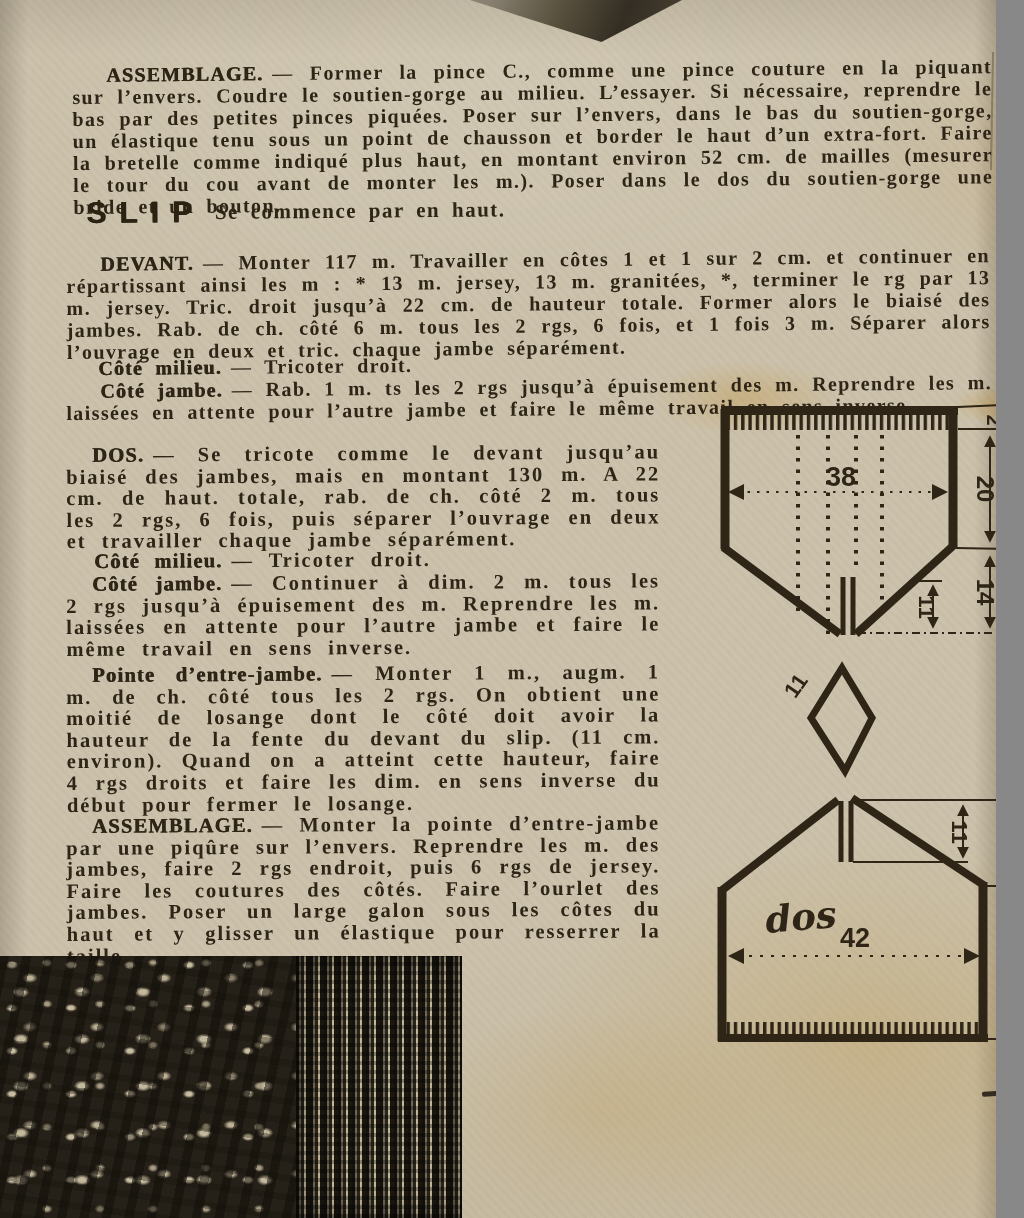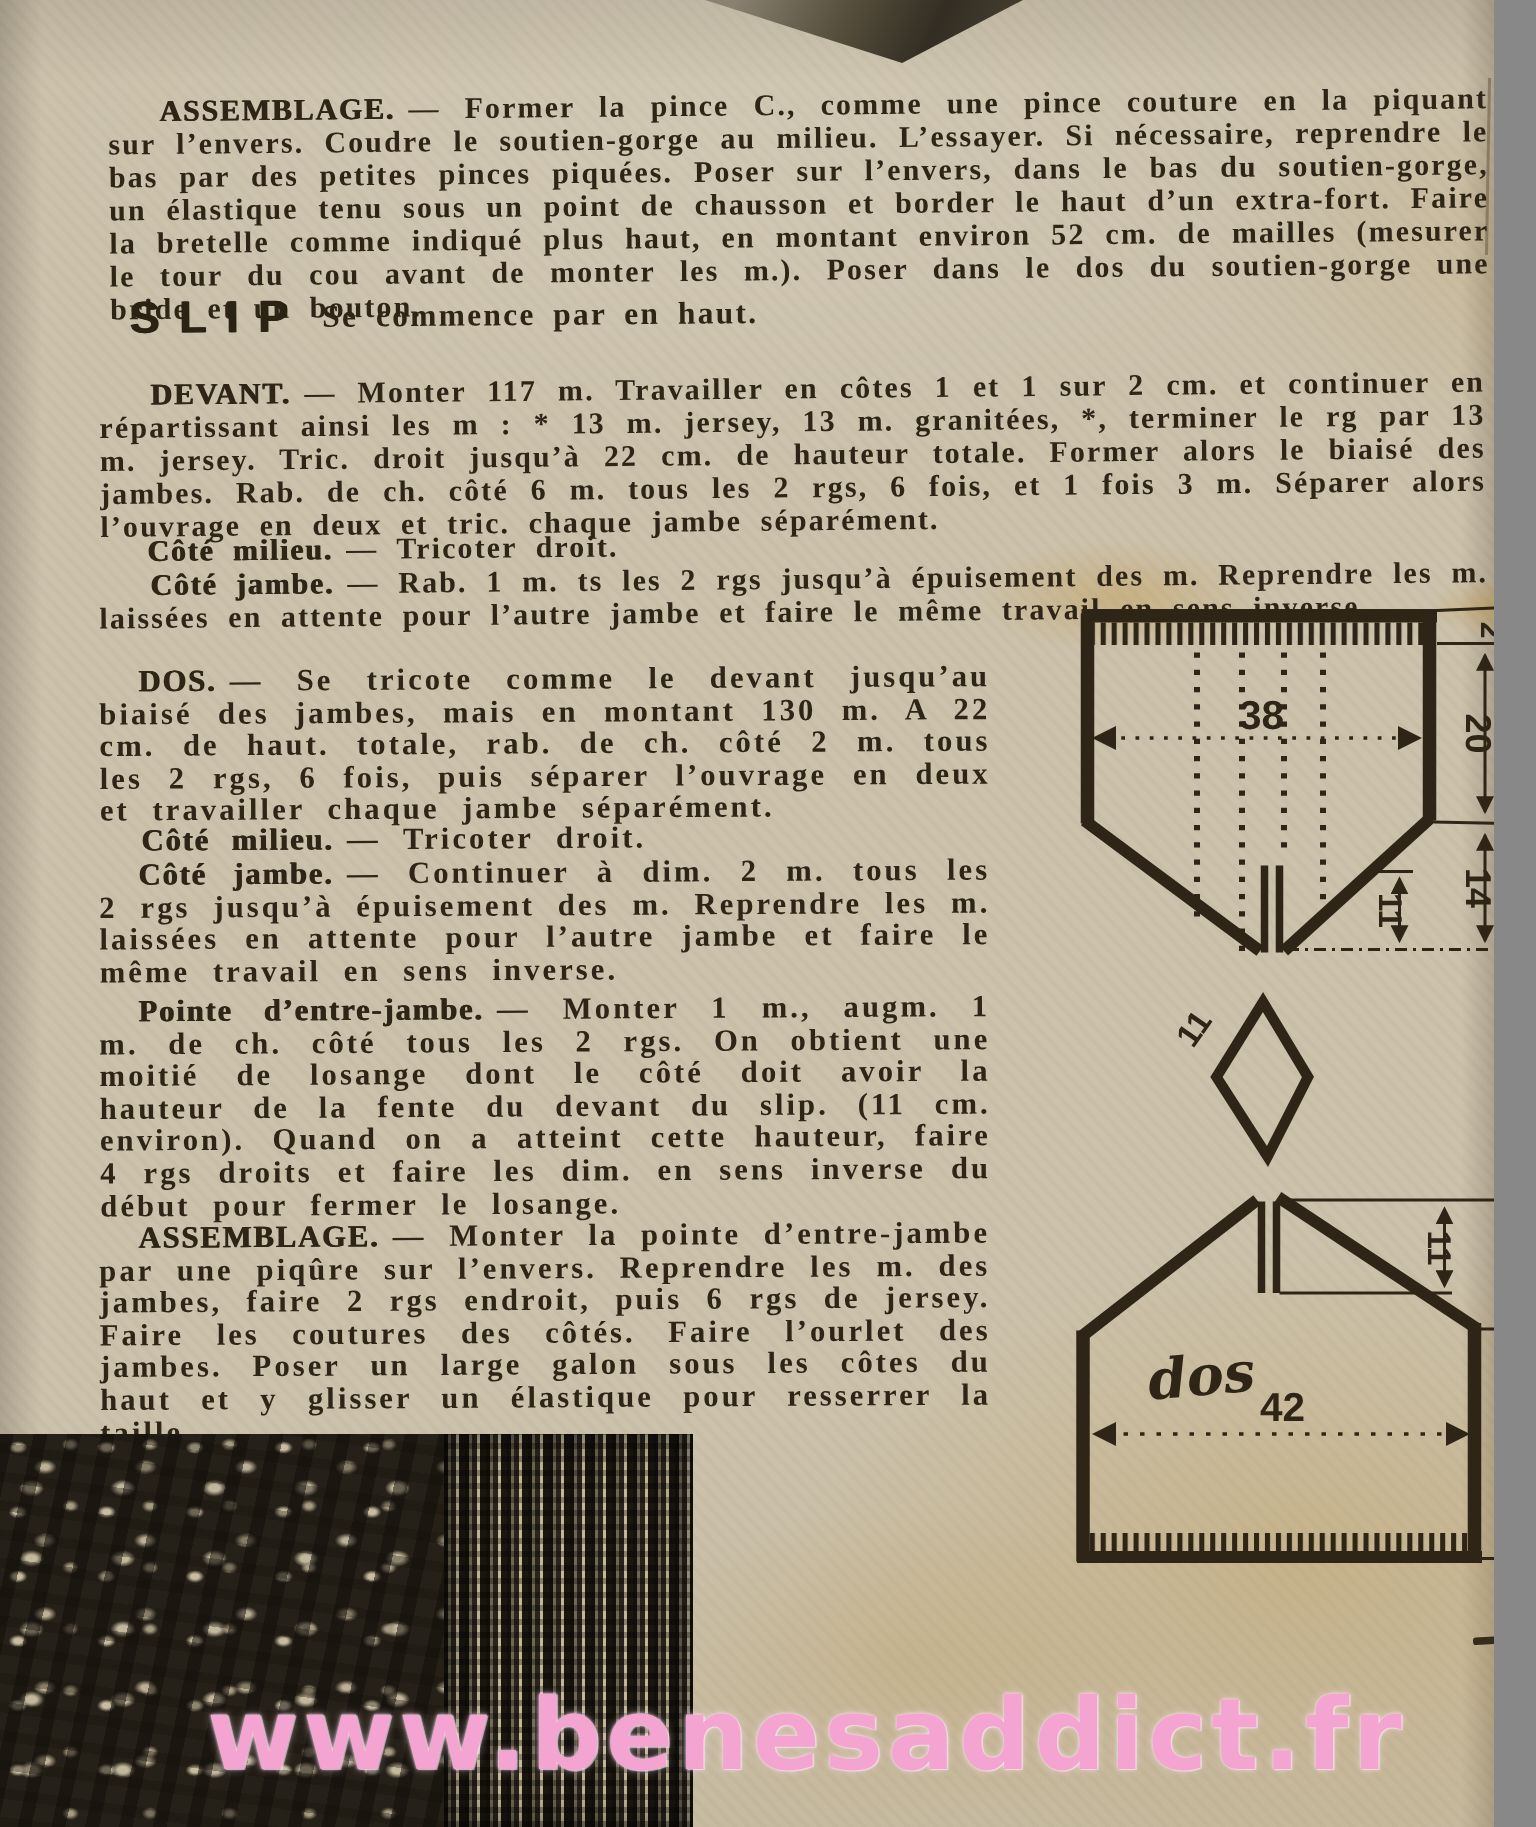--- a/index.html
+++ b/index.html
@@ -181,15 +181,14 @@
       <text x="308" y="578" font-family="Liberation Sans, sans-serif" font-size="24" font-weight="bold" fill="#2e2517" stroke="none" text-anchor="middle" transform="rotate(90 308 578)">22</text>
     </g>
   </svg>
 
   <div class="knit">
     <div class="mottle"></div>
     <div class="streaks"></div>
     <div class="ribs"></div>
   </div>
 
-  <div class="watermark">www.benesaddict.fr</div>
 
 </div>
 
 </body></html>

